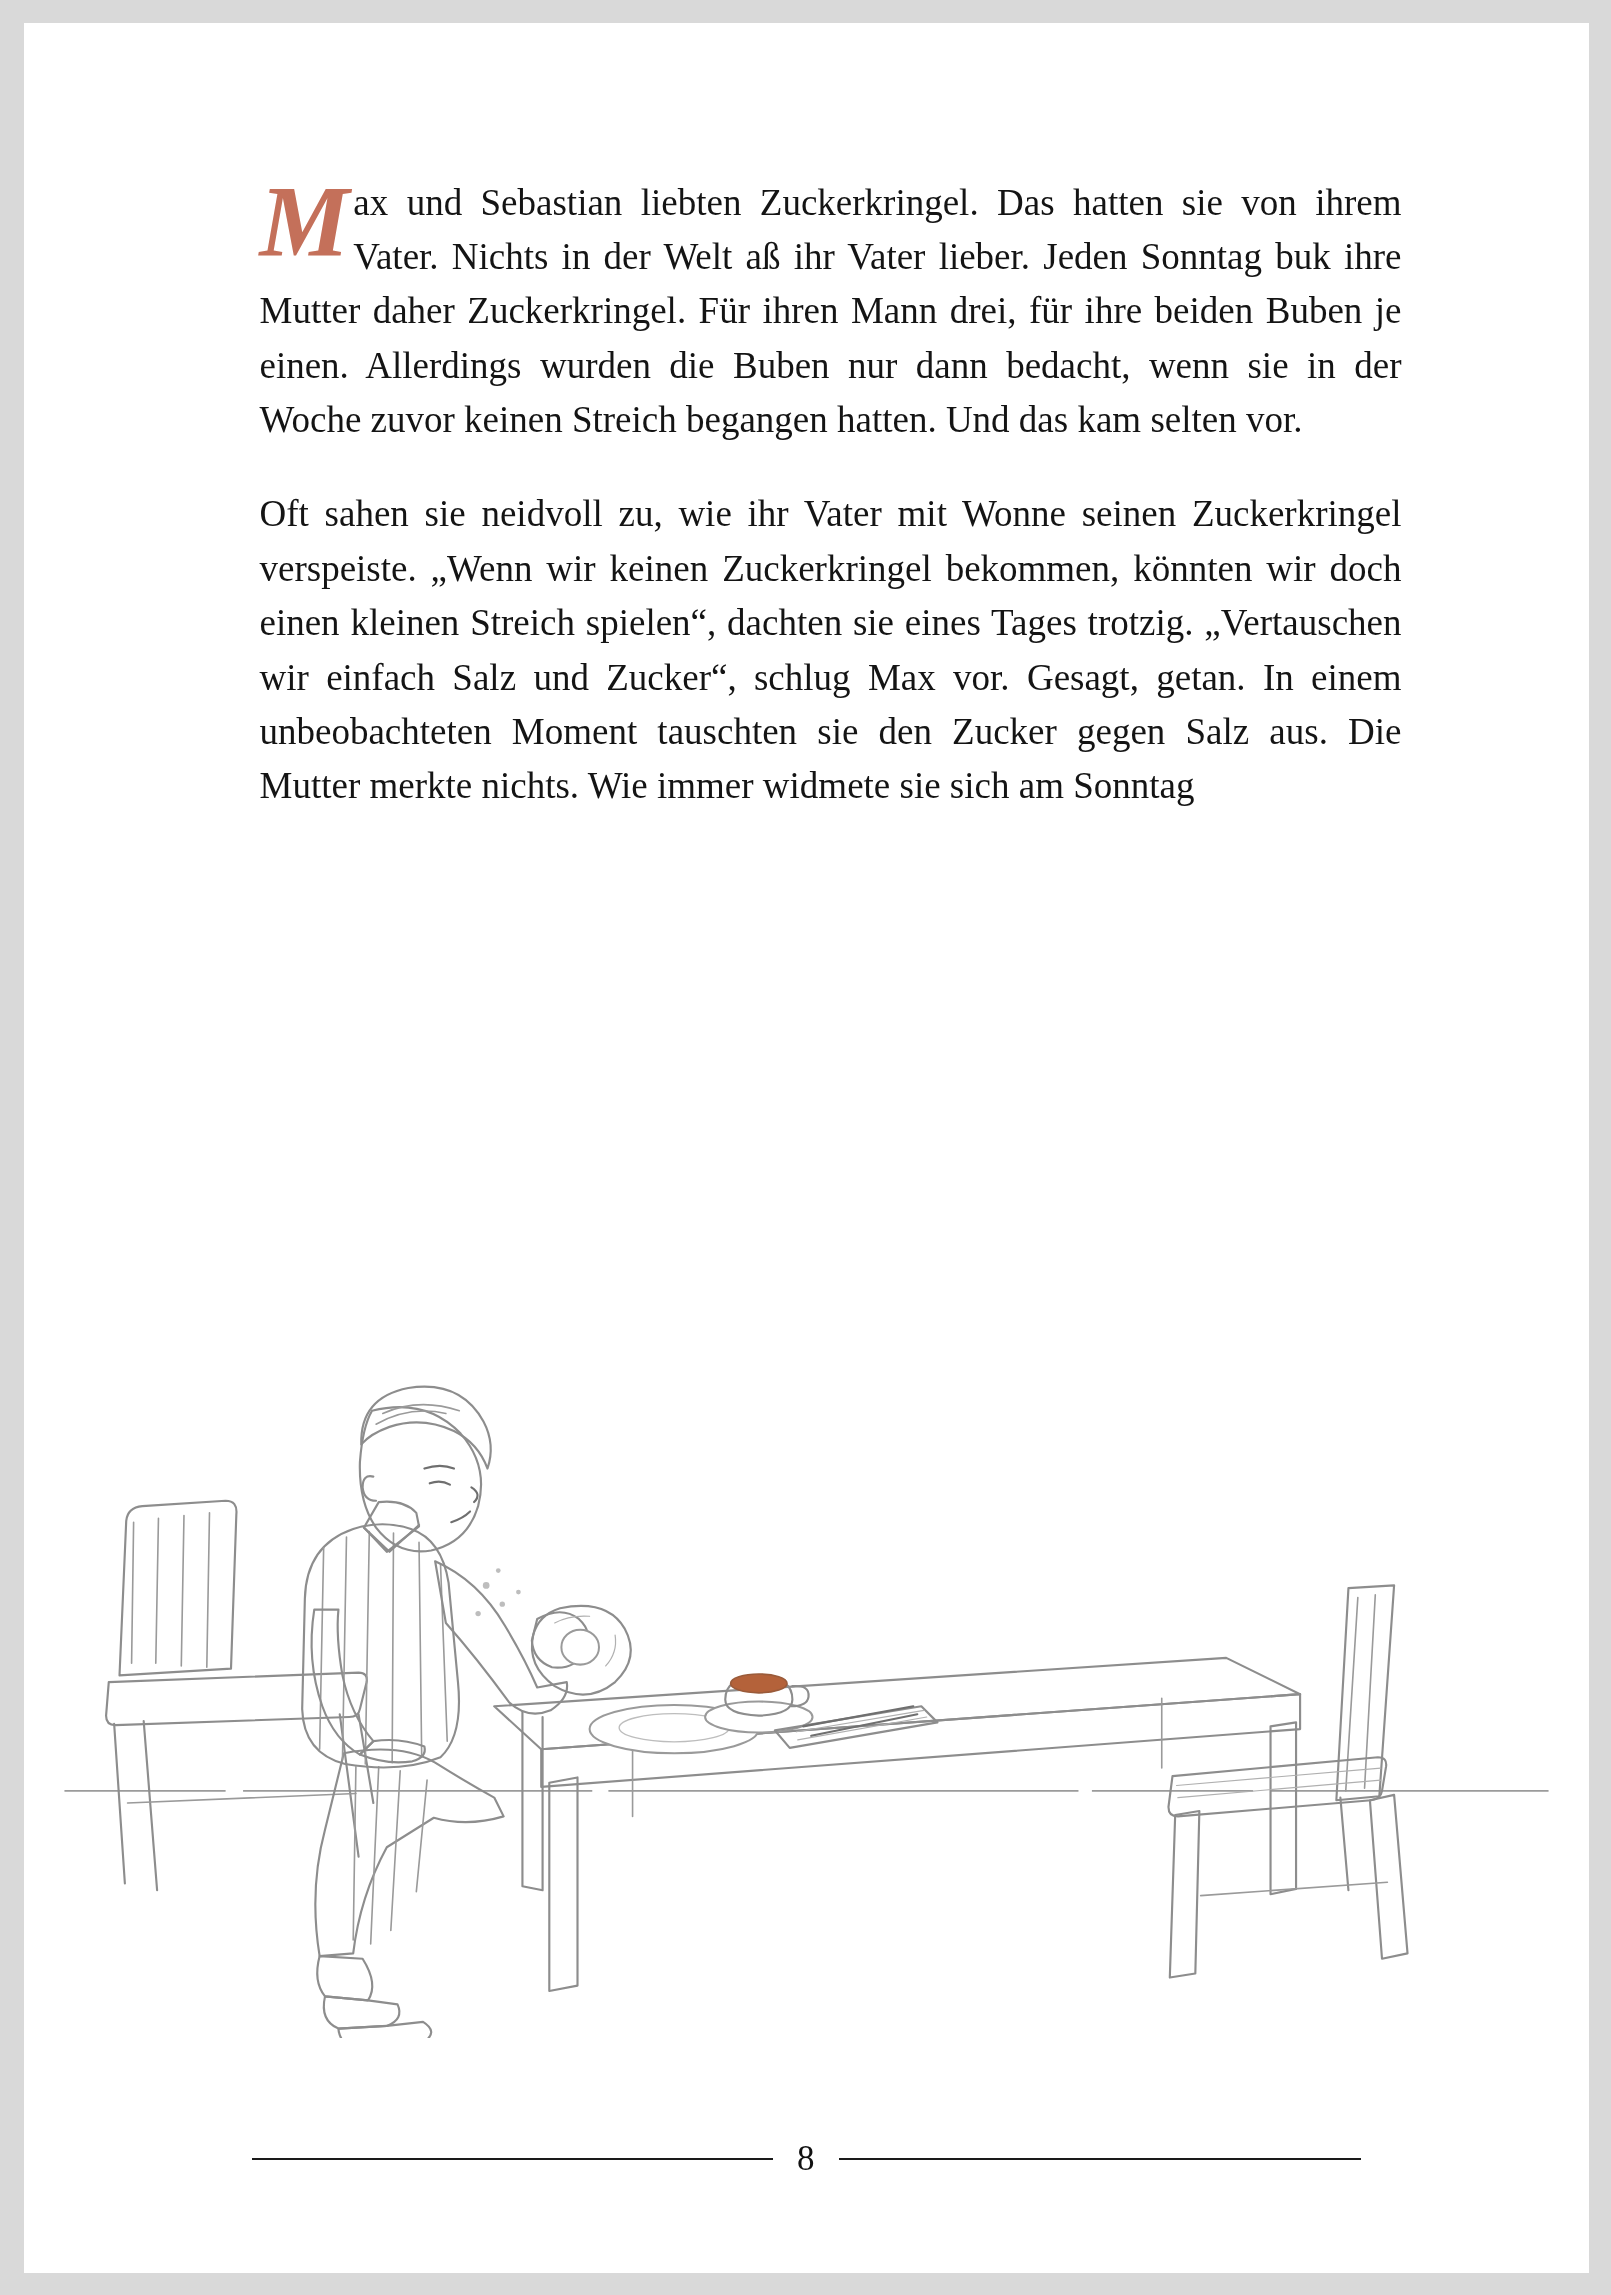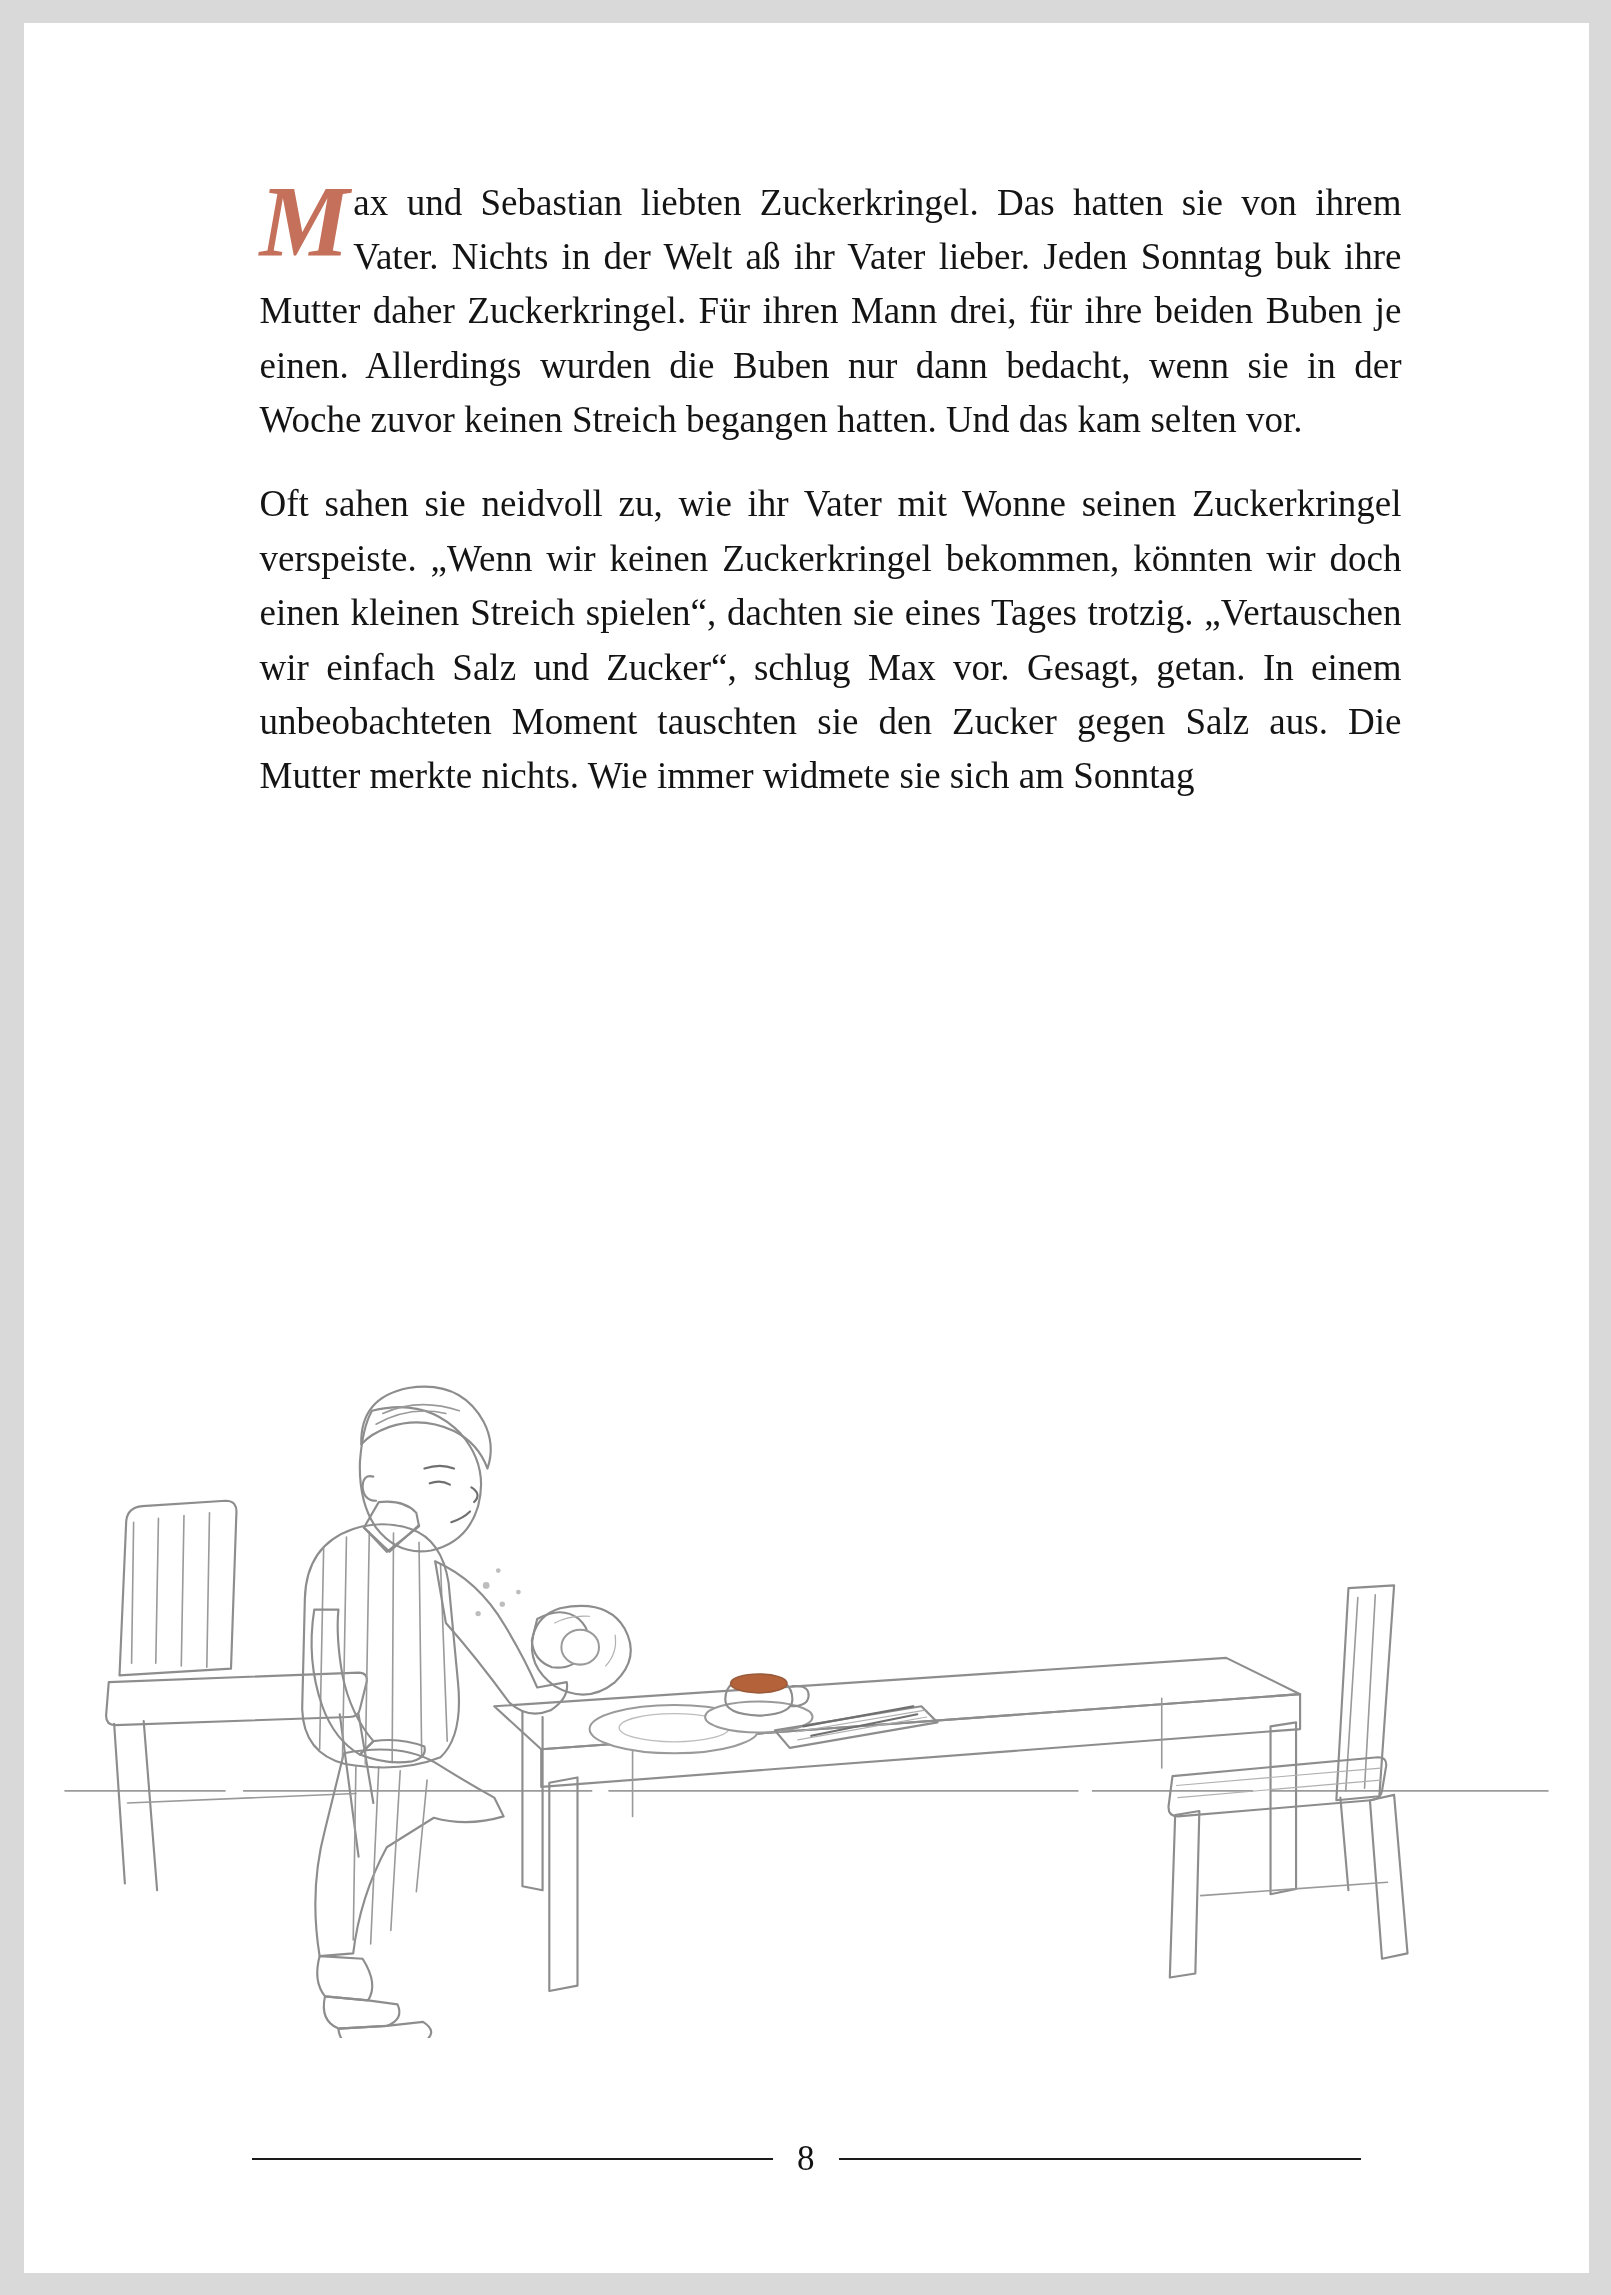--- a/index.html
+++ b/index.html
@@ -36,21 +36,21 @@
     font-family: "Liberation Serif", serif;
     font-size: 37px;
     line-height: 1.47;
     color: #141414;
     text-align: justify;
     text-justify: inter-word;
     margin: 0;
     hyphens: manual;
   }
   .para + .para {
-    margin-top: 30px;
+    margin-top: 40px;
   }
 
   .dropcap {
     float: left;
     font-family: "Liberation Serif", serif;
     font-style: italic;
     font-weight: bold;
     font-size: 101px;
     line-height: 0.82;
     color: #c4705a;

